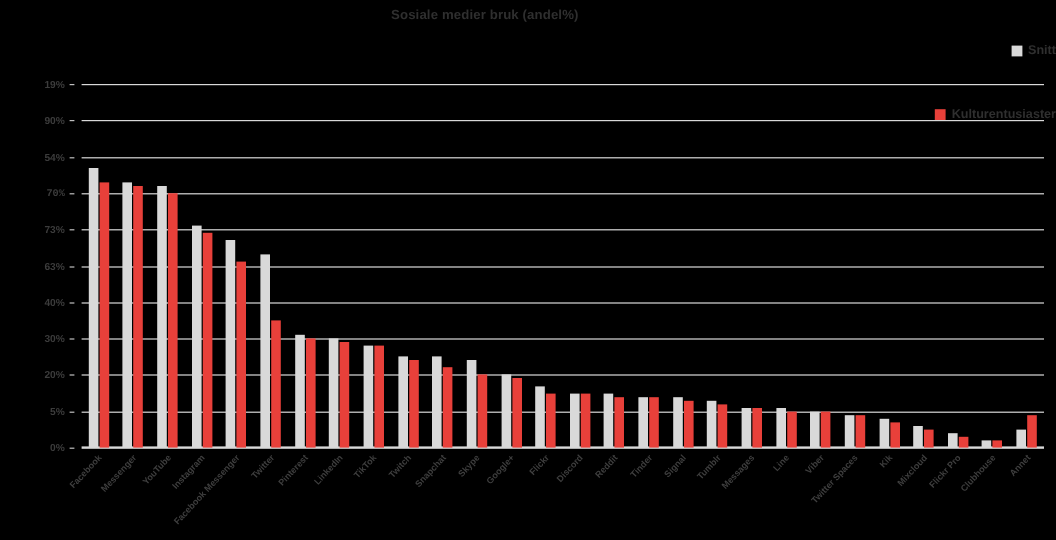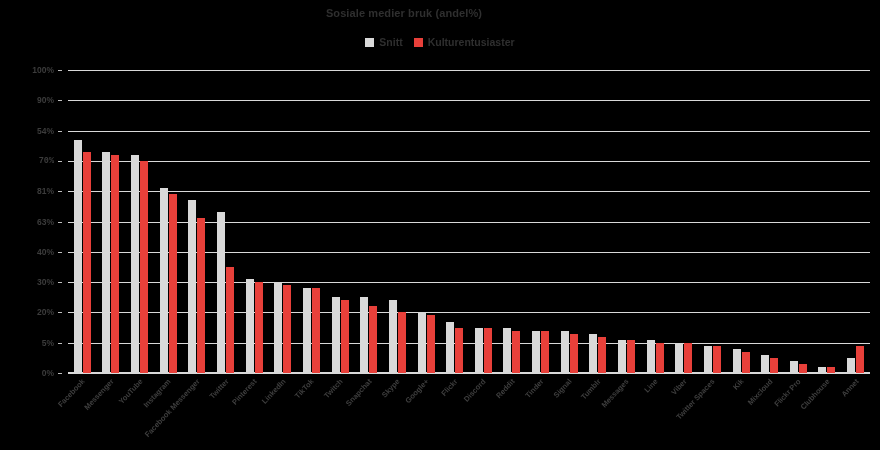--- a/index.html
+++ b/index.html
@@ -35,22 +35,23 @@
   }
 
   
   .legend {
     position: absolute;
     top: 36px;
     left: 0;
     width: 880px;
     display: flex;
     justify-content: center;
-    align-items: flex-start;
-    gap: 11px;
+    align-items: flex-end;
+    gap: 41px;
+    flex-direction: column;
   }
   .legend-item {
     display: flex;
     align-items: center;
     gap: 5px;
   }
   .legend-swatch {
     width: 9px;
     height: 9px;
     display: inline-block;
@@ -182,29 +183,29 @@
       <span class="legend-swatch" style="background:#d9d9d9"></span>
       <span class="legend-label">Snitt</span>
     </div>
     <div class="legend-item">
       <span class="legend-swatch" style="background:#e8403a"></span>
       <span class="legend-label">Kulturentusiaster</span>
     </div>
   </div>
 
   <div class="y-axis" id="y-axis">
-      <div class="y-tick-label" style="top: 0px;">100%</div>
+      <div class="y-tick-label" style="top: 0px;">19%</div>
       <div class="y-tick-mark" style="top: 0px;"></div>
       <div class="y-tick-label" style="top: 30.3px;">90%</div>
       <div class="y-tick-mark" style="top: 30.3px;"></div>
       <div class="y-tick-label" style="top: 60.6px;">54%</div>
       <div class="y-tick-mark" style="top: 60.6px;"></div>
       <div class="y-tick-label" style="top: 90.9px; font-family: Liberation Mono, monospace;">70%</div>
       <div class="y-tick-mark" style="top: 90.9px;"></div>
-      <div class="y-tick-label" style="top: 121.2px;">81%</div>
+      <div class="y-tick-label" style="top: 121.2px;">73%</div>
       <div class="y-tick-mark" style="top: 121.2px;"></div>
       <div class="y-tick-label" style="top: 151.5px;">63%</div>
       <div class="y-tick-mark" style="top: 151.5px;"></div>
       <div class="y-tick-label" style="top: 181.8px;">40%</div>
       <div class="y-tick-mark" style="top: 181.8px;"></div>
       <div class="y-tick-label" style="top: 212.1px;">30%</div>
       <div class="y-tick-mark" style="top: 212.1px;"></div>
       <div class="y-tick-label" style="top: 242.4px;">20%</div>
       <div class="y-tick-mark" style="top: 242.4px;"></div>
       <div class="y-tick-label" style="top: 272.7px;">5%</div>

